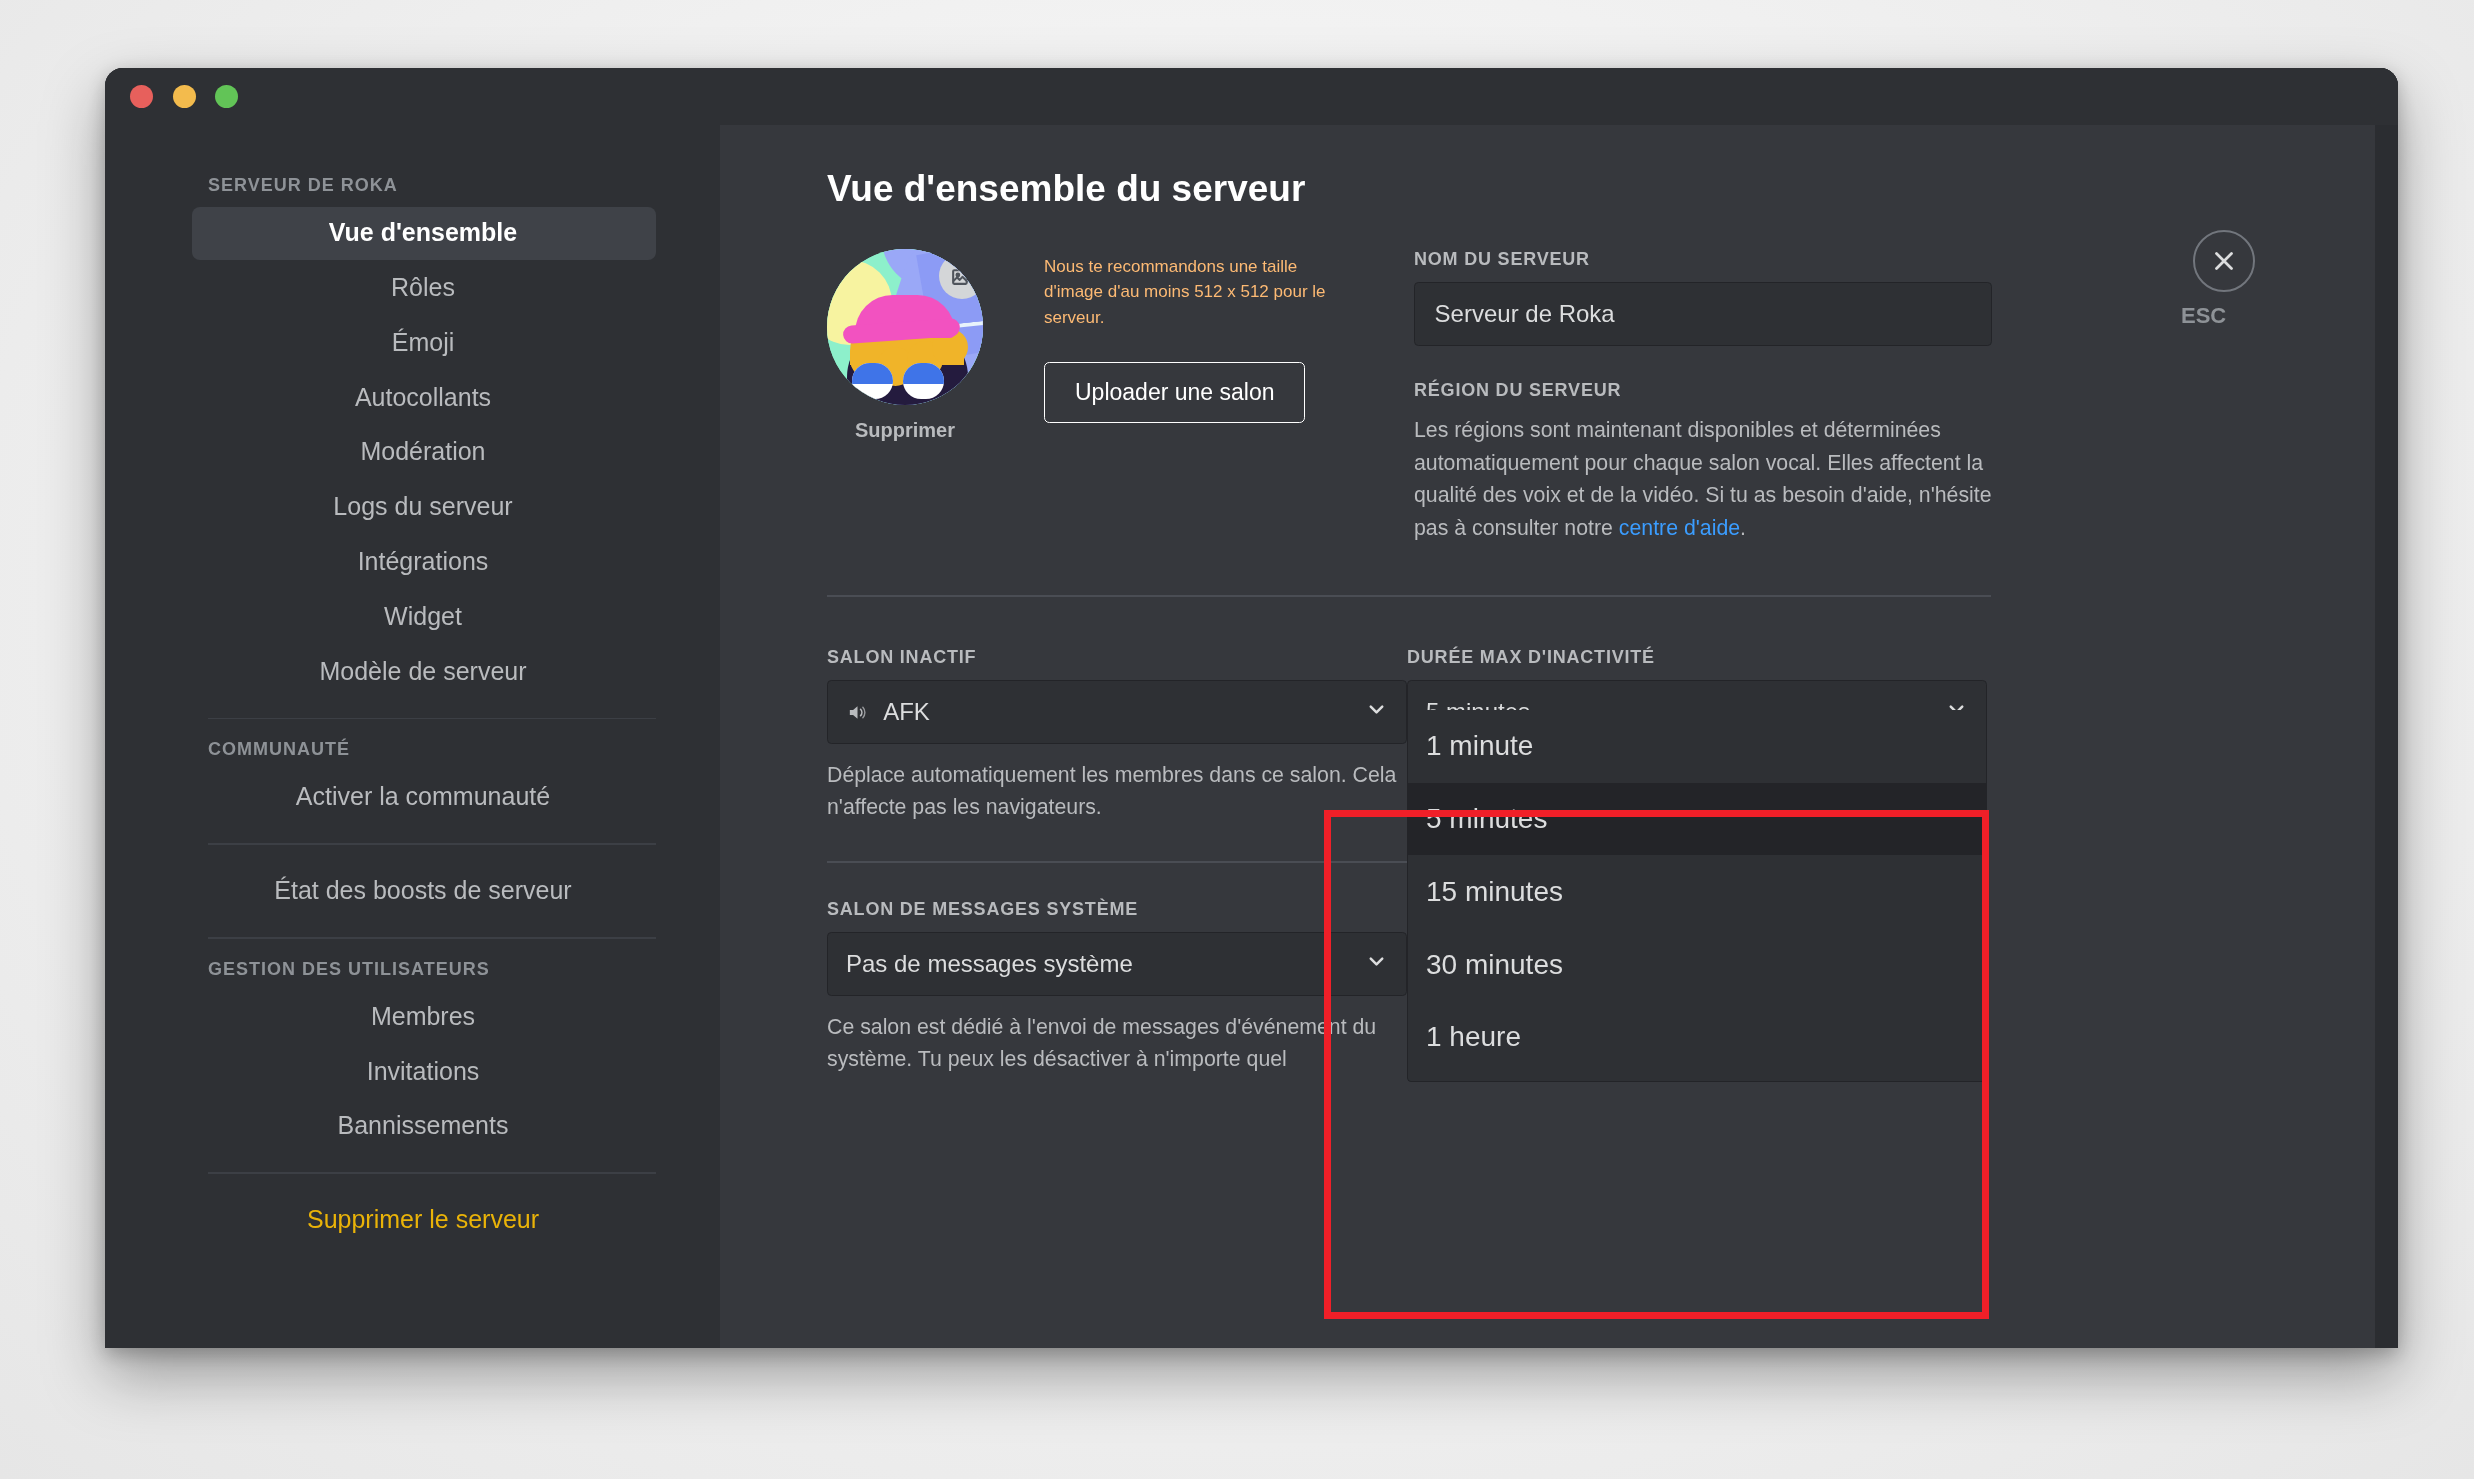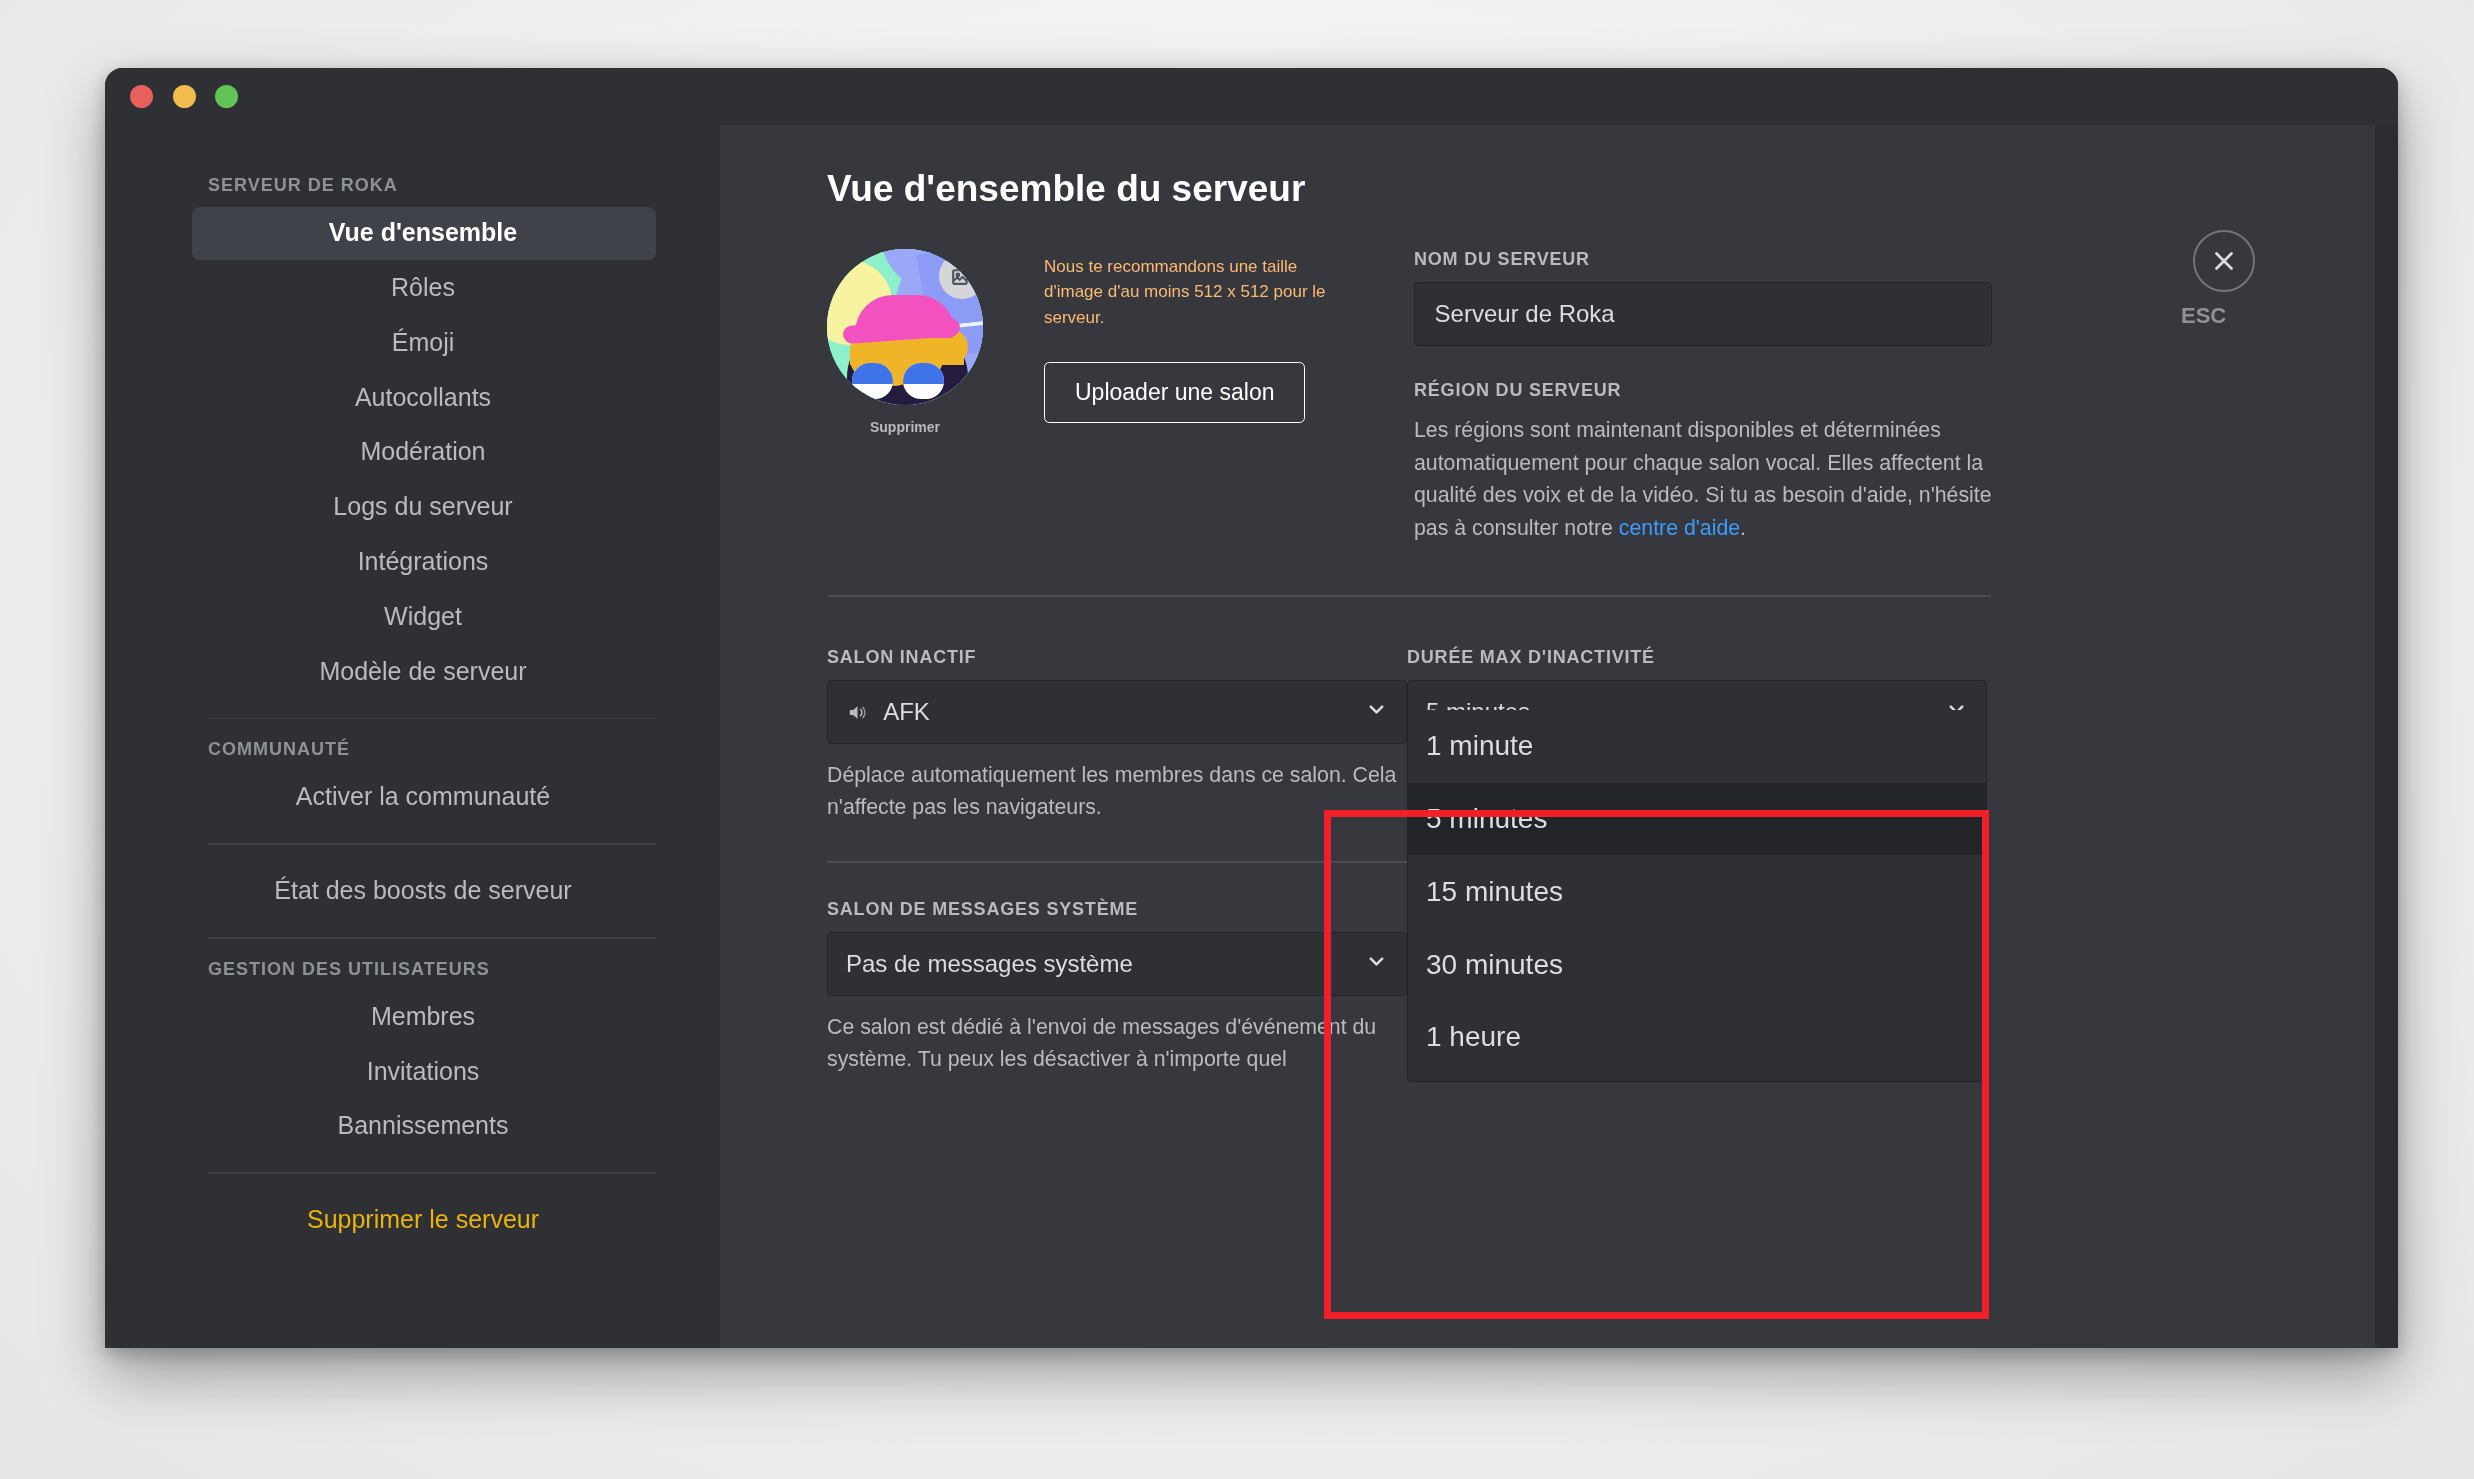--- a/index.html
+++ b/index.html
@@ -145,21 +145,21 @@
   .av-eye.l { left:25px; border-radius: 19.6px 19.6px 19.6px 19.6px;}
   .av-eye.r { left:76px; border-radius: 19.6px 19.6px 19.6px 19.6px;}
   .av-cam {
     position:absolute; right:-1.8px; top:3.6px;
     width:46px; height:46px; border-radius:50%;
     background:#d4d6d8;
     display:flex; align-items:center; justify-content:center;
     z-index: 6;
   }
   .avatar-caption {
-    color:#b9bbbe; font-size:14px; font-weight:bold;
+    color:#b9bbbe; font-size:20px; font-weight:bold;
     text-align:center; margin-top:14.2px; width:156px;
     cursor:pointer;
   }
   .upload-side { padding-top: 5.3px; }
   .upload-note {
     color:#fdba74; font-size:17px; line-height:1.48; width:293px;
     margin-bottom: 32px;
   }
   .btn-upload {
     display:inline-block;

